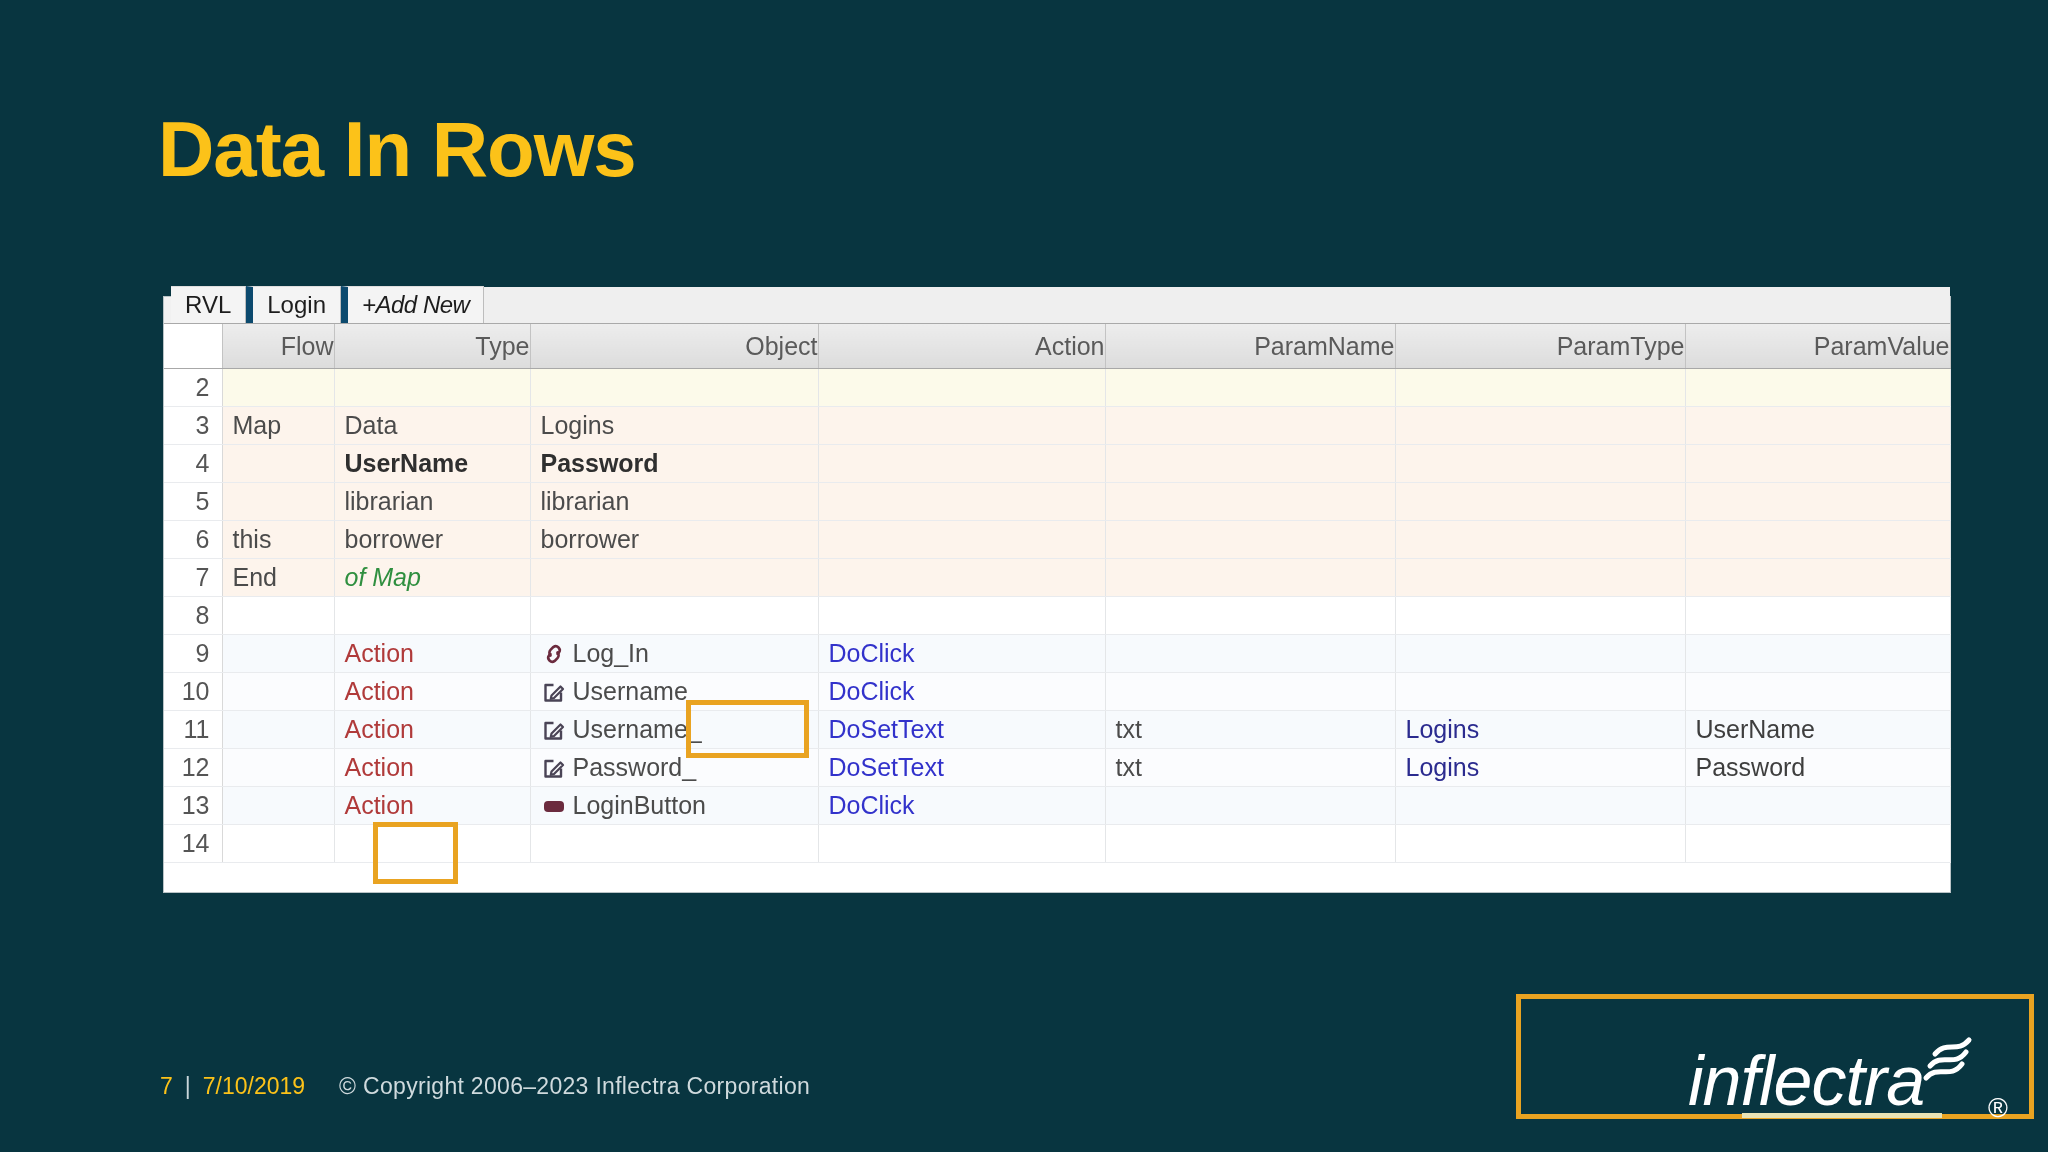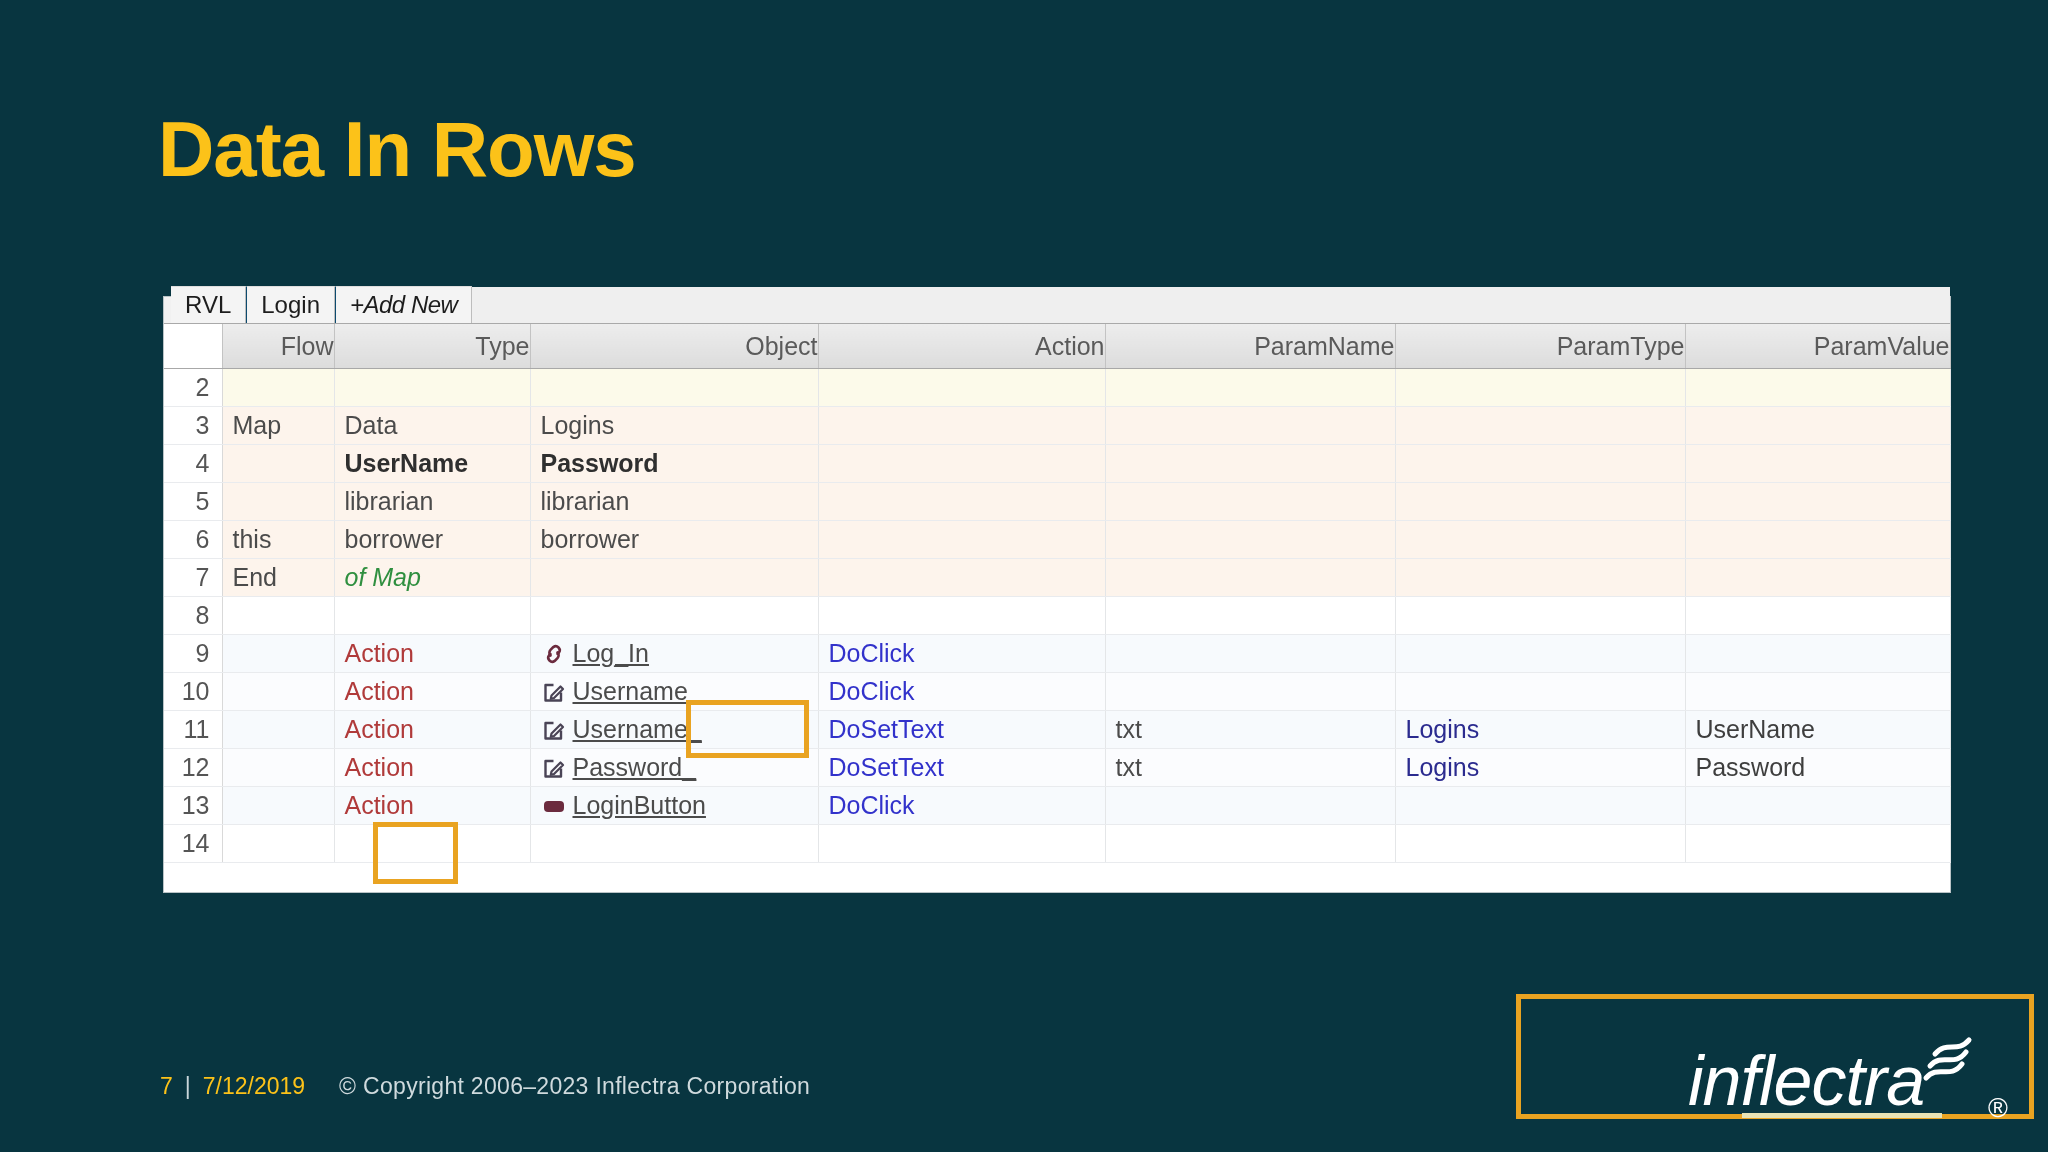--- a/index.html
+++ b/index.html
@@ -58,21 +58,21 @@
     box-sizing: border-box;
     position: relative;
   }
   .tab {
     height: 37px;
     line-height: 36px;
     padding: 0 14px;
     font-size: 24px;
     color: #1d1d1d;
     background: #f4f4f4;
-    border-left: 1px solid #0c4a6e;
+    border-left: 7px solid #0c4a6e;
     border-right: 1px solid #bdbdbd;
     border-top: 1px solid #dedede;
     box-sizing: border-box;
     white-space: nowrap;
   }
   .tab.first { border-left: none; background: #f4f4f4; }
   .tab.addnew { font-style: italic; font-weight: normal; letter-spacing: -0.5px; }
   .tab-filler { flex: 1; height: 36px; background: #efefef; border-bottom: 0; }
 
   
@@ -135,21 +135,21 @@
 
   .t-bold   { font-weight: bold; color: #2f2f2f; }
   .t-red    { color: #b03a3a; }
   .t-blue   { color: #3232cb; }
   .t-navy   { color: #2b2b8f; }
   .t-green  { color: #2f8f3f; font-style: italic; }
   .t-gray   { color: #4b4b4b; }
   .t-dark   { color: #3e3e3e; }
 
   
-  .obj-cell { display: flex; align-items: center; gap: 6px; text-decoration: underline; }
+  .obj-cell { display: flex; align-items: center; gap: 6px; }
   .ico { width: 26px; height: 26px; flex: 0 0 26px; display: inline-block; }
   .ico svg { display: block; }
 
   
   .hl {
     position: absolute;
     border: 5px solid #e9a321;
     box-sizing: border-box;
     pointer-events: none;
     background: transparent;
@@ -433,21 +433,21 @@
     </table>
 
     <div class="hl" id="hl-logins-obj"></div>
     <div class="hl" id="hl-this-flow"></div>
     <div class="hl" id="hl-param-box"></div>
   </div>
 
   <div id="footer">
     <span class="pg">7</span>
     <span class="sep">|</span>
-    <span class="date">7/12/2019</span>
+    <span class="date">7/10/2019</span>
     <span class="copy">© Copyright 2006–2023 Inflectra Corporation</span>
   </div>
 
   <div id="logo">
     <span class="word">inflectra</span>
     <span class="underline"></span>
     <span class="wave">
       <svg width="58" height="56" viewBox="0 0 58 56">
         <path d="M10 44 C22 30 34 46 46 30" stroke="#ffffff" stroke-width="5" fill="none" stroke-linecap="round"></path>
         <path d="M14 32 C26 18 38 34 50 18" stroke="#ffffff" stroke-width="5" fill="none" stroke-linecap="round"></path>

